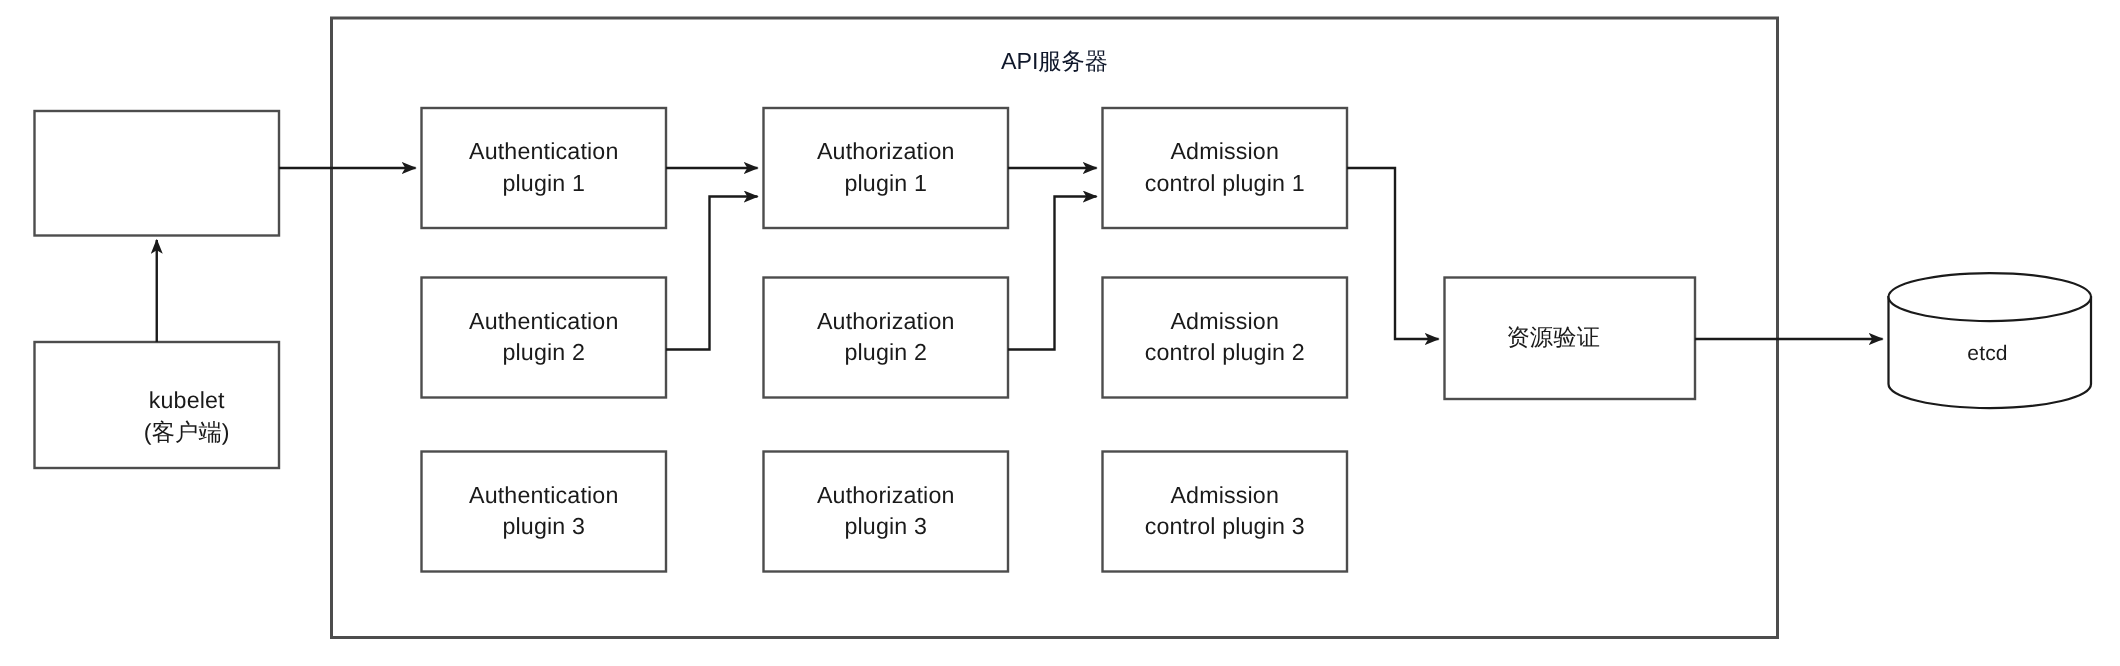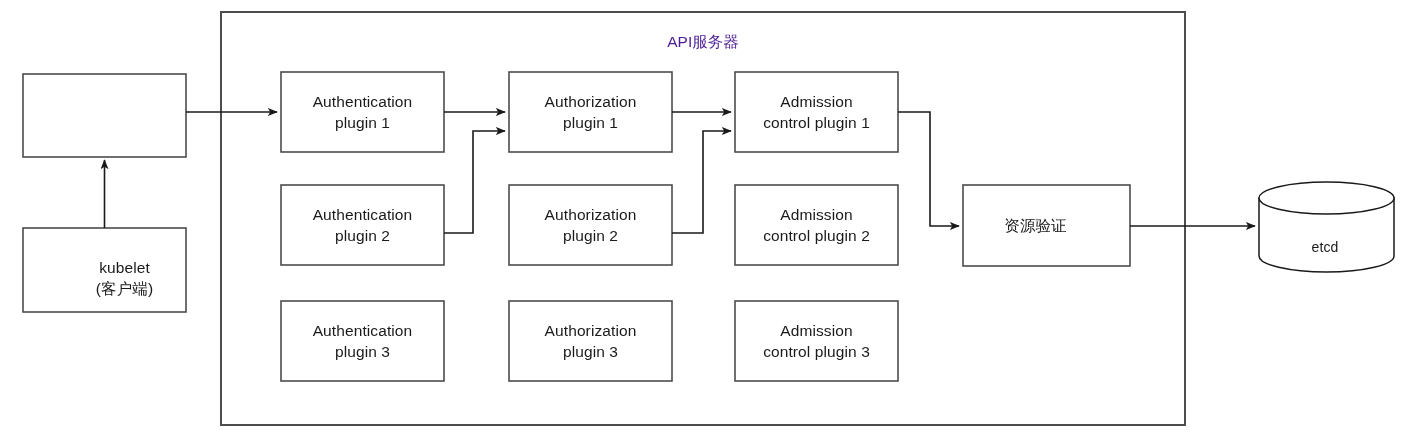--- a/index.html
+++ b/index.html
@@ -31,21 +31,21 @@
     color: #1a1a1a;
     font-size: 15.5px;
     line-height: 21px;
     letter-spacing: 0.1px;
     white-space: pre-line;
     pointer-events: none;
   }
   .container-title {
     position: absolute;
     text-align: center;
-    color: #4c1d95;
+    color: #0f172a;
     font-size: 15.5px;
     line-height: 20px;
     pointer-events: none;
   }
 </style>
 </head>
 <body>
 
 <div id="canvas">
 
@@ -119,15 +119,15 @@
 
   <div class="node-label" style="left:733px; top:72px; width:167px; height:80px;">Admission
 control plugin 1</div>
   <div class="node-label" style="left:733px; top:185px; width:167px; height:80px;">Admission
 control plugin 2</div>
   <div class="node-label" style="left:733px; top:301px; width:167px; height:80px;">Admission
 control plugin 3</div>
 
   <div class="node-label" style="left:963px; top:185px; width:145px; height:81px;">资源验证</div>
 
-  <div class="node-label" style="left:1259px; top:217px; width:132px; height:60px; font-size:14px;">etcd</div>
+  <div class="node-label" style="left:1259px; top:205px; width:132px; height:60px; font-size:14px;">etcd</div>
 
 </div>
 
 </body></html>

